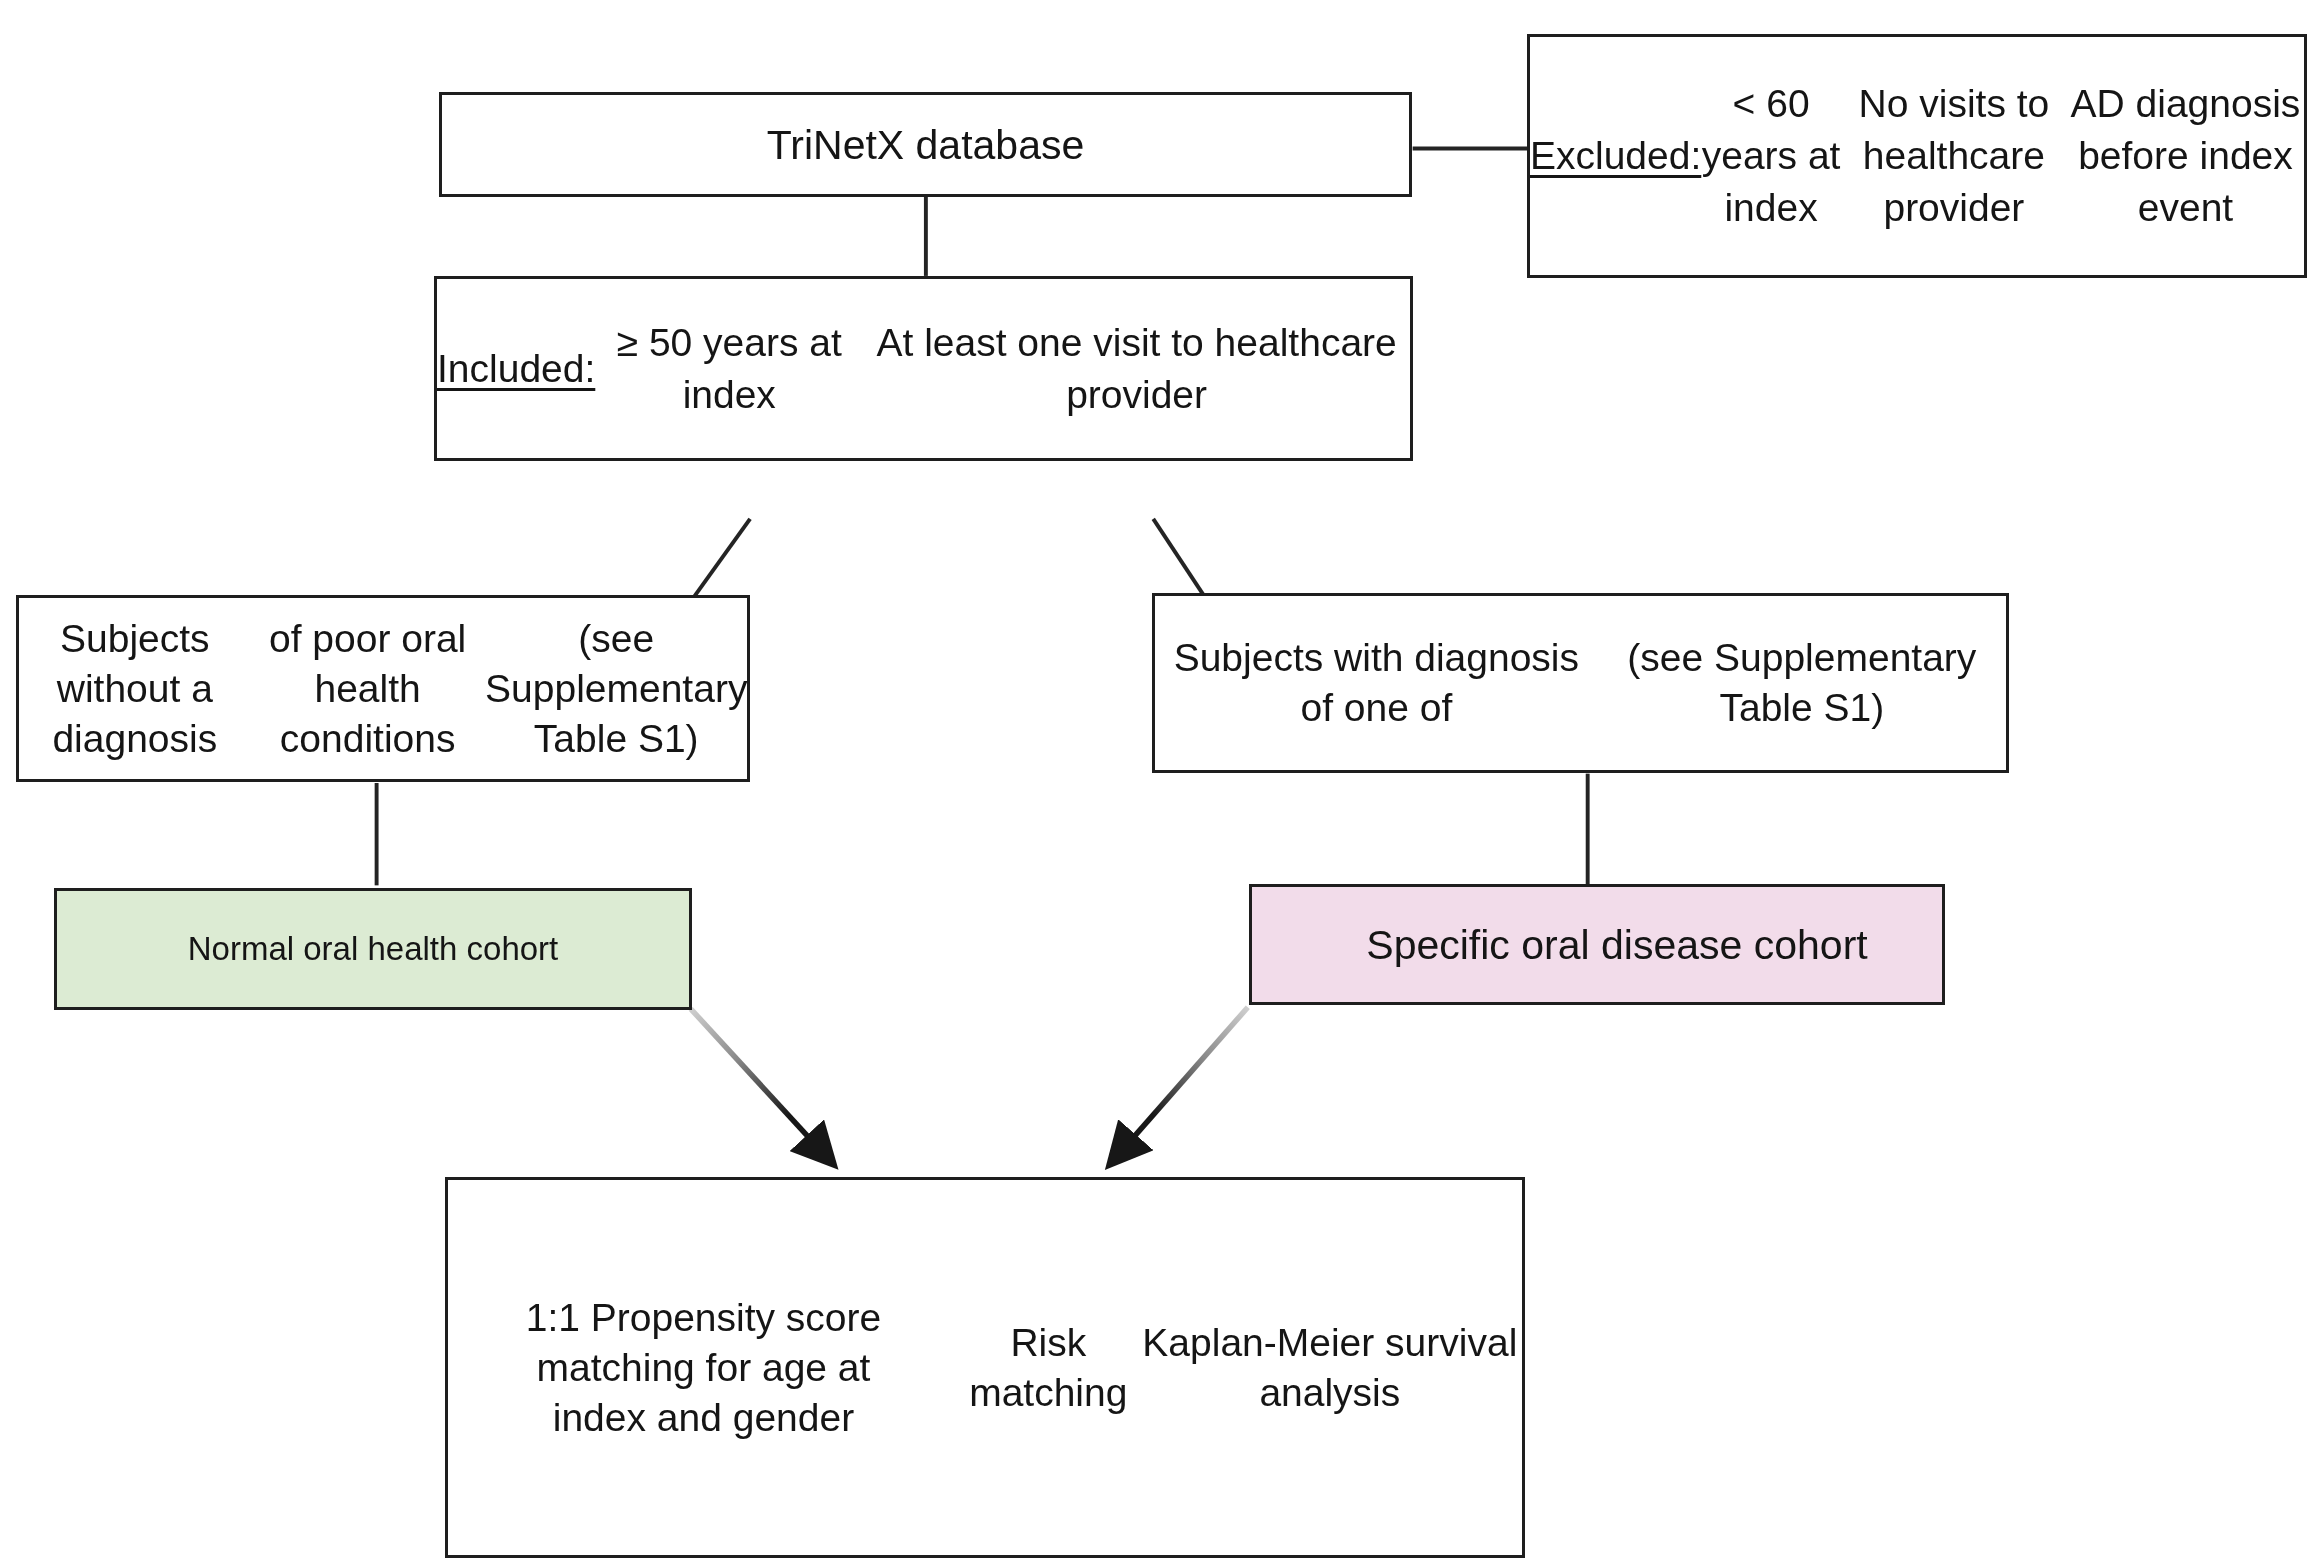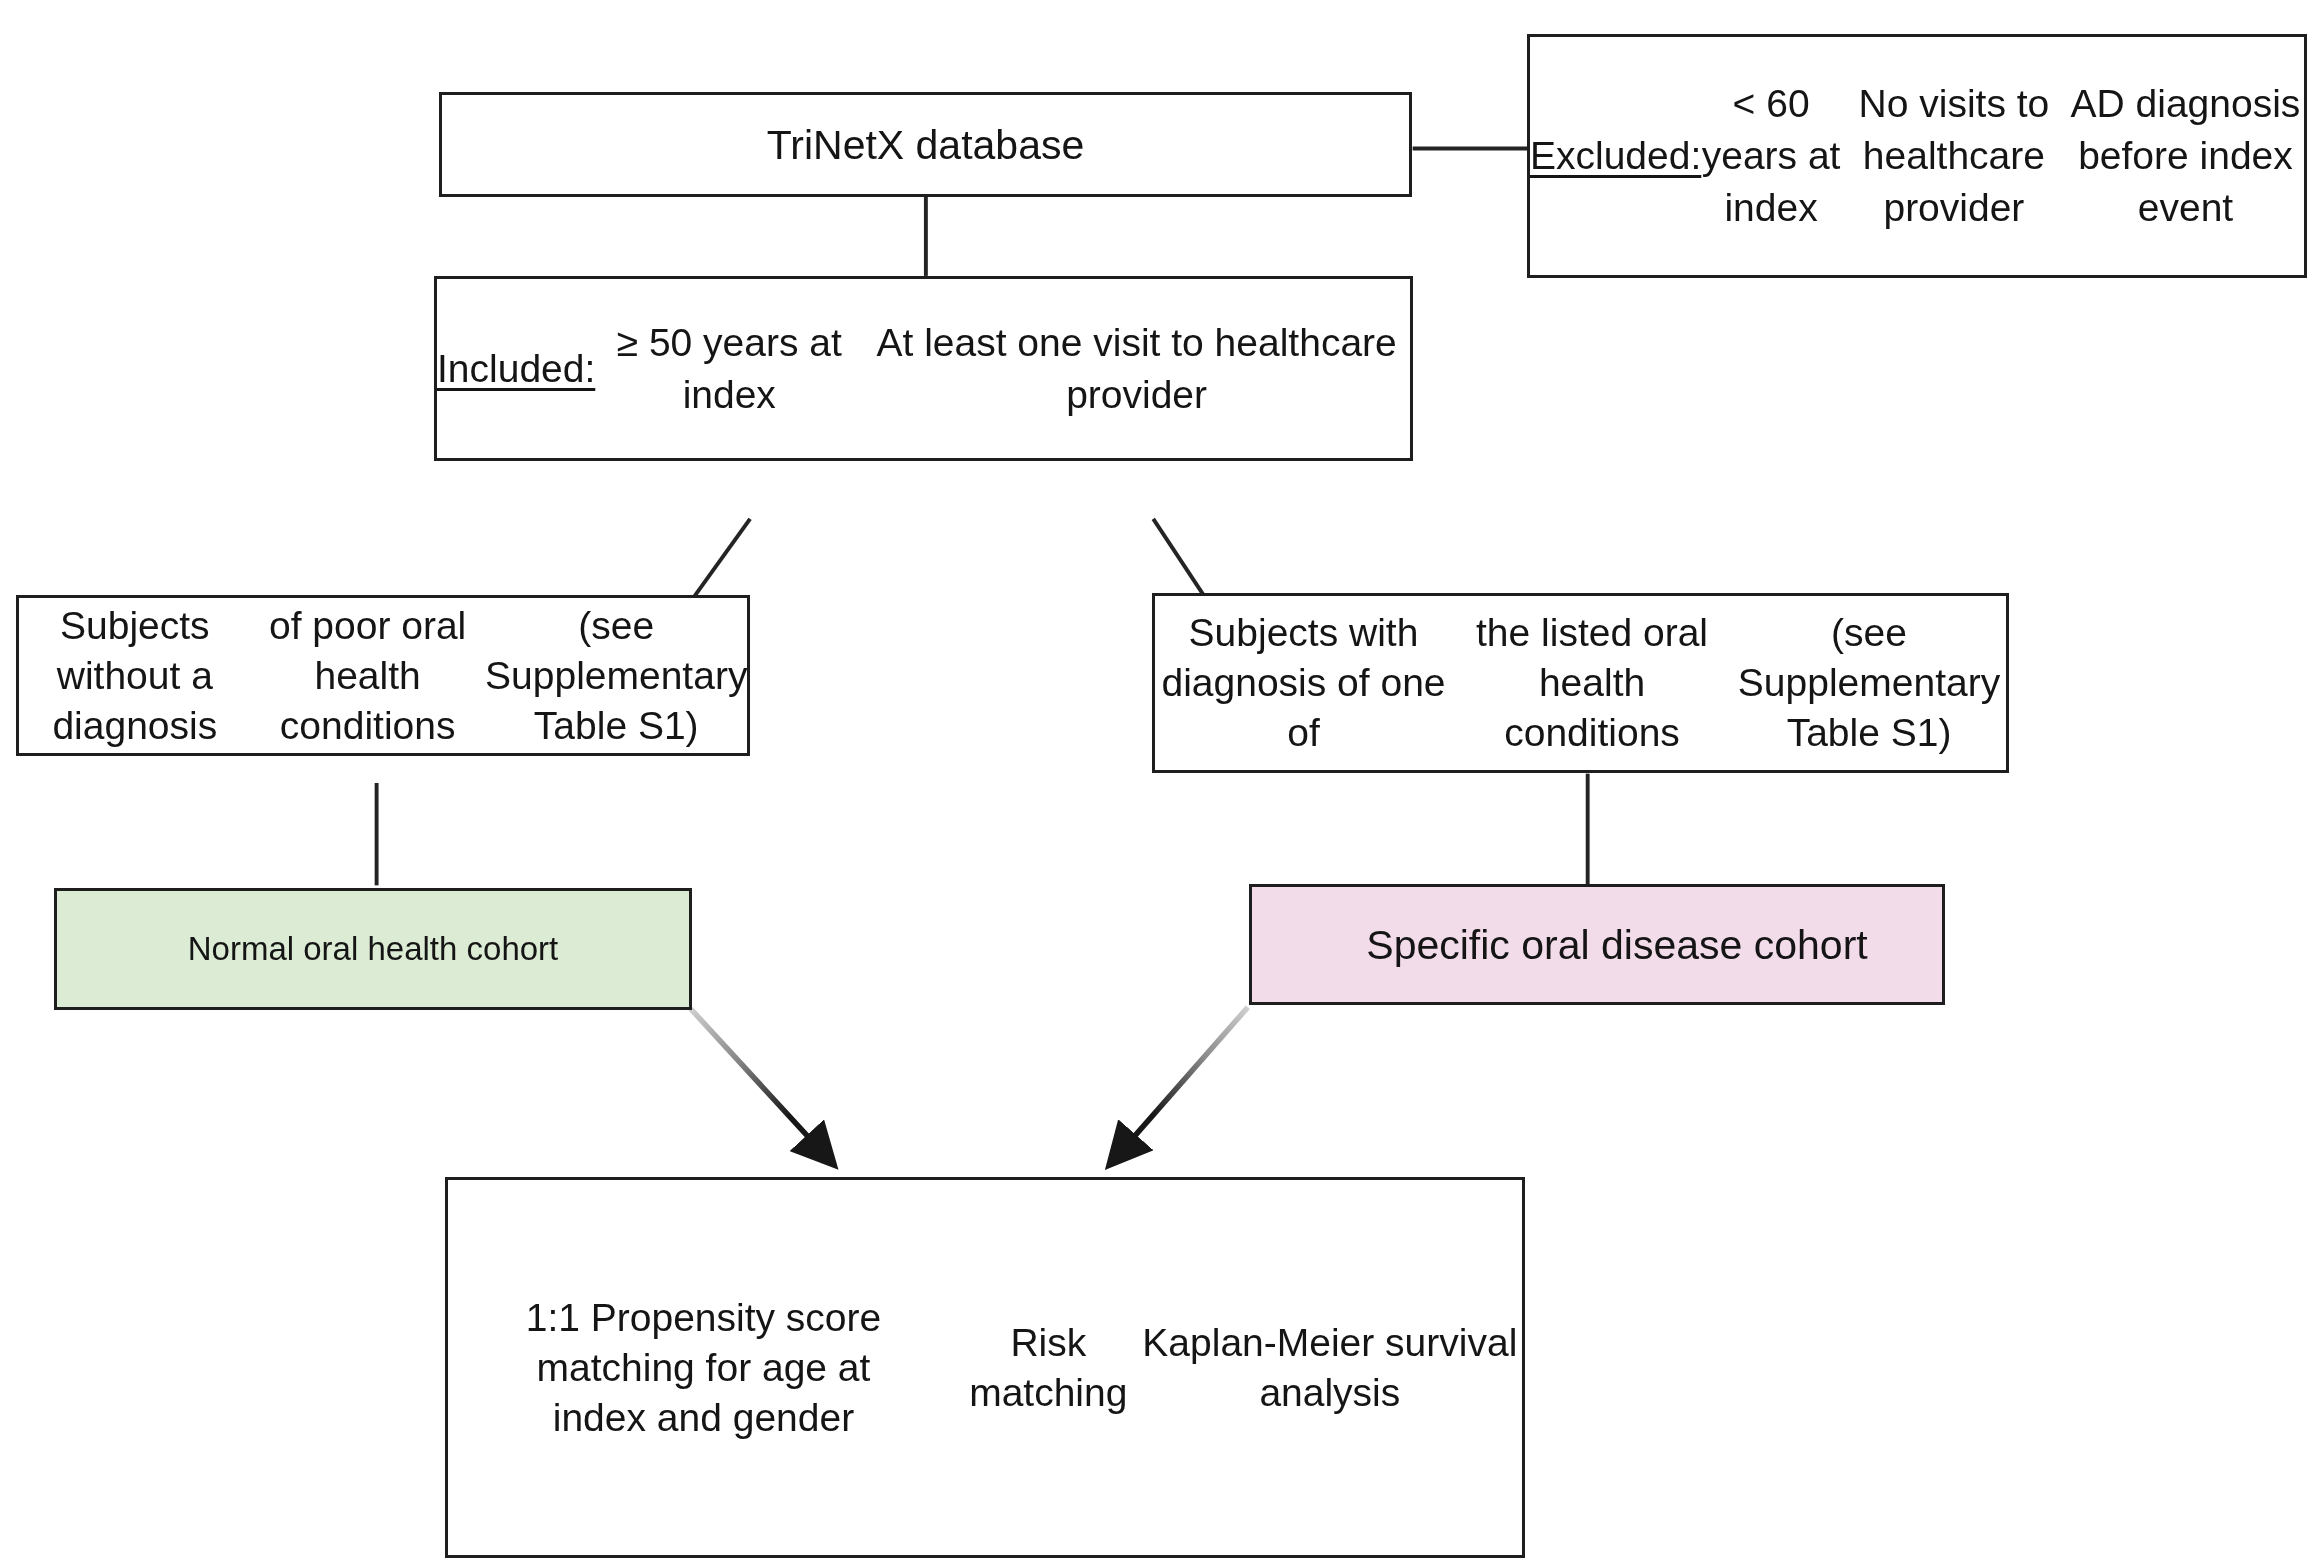--- a/index.html
+++ b/index.html
@@ -35,21 +35,21 @@
     justify-content: center;
     text-align: center;
     font-size: 39px;
     line-height: 52px;
     z-index: 2;
   }
   .box .heading { text-decoration: underline; text-underline-offset: 5.5px; }
   .box.trinetx    { left: 439px;  top: 92px;  width: 973px; height: 105px; font-size: 41px; }
   .box.excluded   { left: 1527px; top: 34px;   width: 780px;  height: 244px; }
   .box.included   { left: 434px;  top: 276px;  width: 979px; height: 185px; align-items: center; }
-  .box.subjects-left  { left: 16.4px;   top: 595px; width: 734px;  height: 161px; line-height: 50px; }
+  .box.subjects-left  { left: 16.4px;   top: 595px; width: 734px;  height: 187px; line-height: 50px; }
   .box.subjects-right { left: 1152px; top: 593px; width: 857px; height: 180px; line-height: 50px; }
   .box.cohort-normal  { left: 54px;   top: 888px; width: 638px; height: 122px; font-size: 33px; }
   .box.cohort-disease { left: 1249px; top: 884px; width: 696px; height: 121px; font-size: 41px; padding-left: 40px; }
   .box.analysis { left: 445px; top: 1177px; width: 1080px; height: 381px; line-height: 50px; }
   .box.analysis .para { margin: 0; }
   .box.analysis .gap { height: 69px; }
   .line-el { display: block; }
 </style>
 </head>
 <body>
@@ -101,21 +101,20 @@
   </div>
 
   <div class="box subjects-left">
     <div class="line-el">Subjects without a diagnosis</div>
     <div class="line-el">of poor oral health conditions</div>
     <div class="line-el">(see Supplementary Table S1)</div>
   </div>
 
   <div class="box subjects-right">
     <div class="line-el">Subjects with diagnosis of one of</div>
-    <div class="line-el">the listed oral health conditions</div>
     <div class="line-el">(see Supplementary Table S1)</div>
   </div>
 
   <div class="box cohort-normal" style="background: rgb(220, 235, 211);">
     <div class="line-el">Normal oral health cohort</div>
   </div>
 
   <div class="box cohort-disease" style="background: rgb(242, 220, 234);">
     <div class="line-el">Specific oral disease cohort</div>
   </div>

